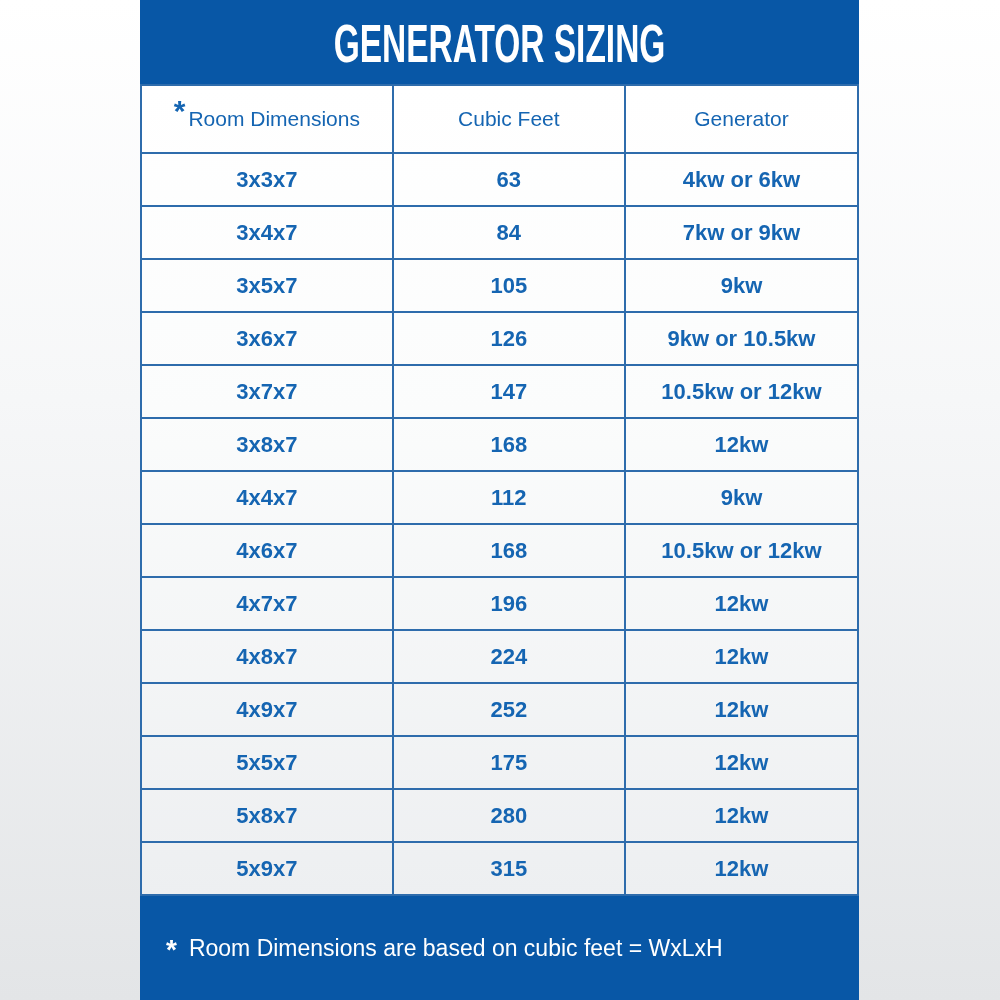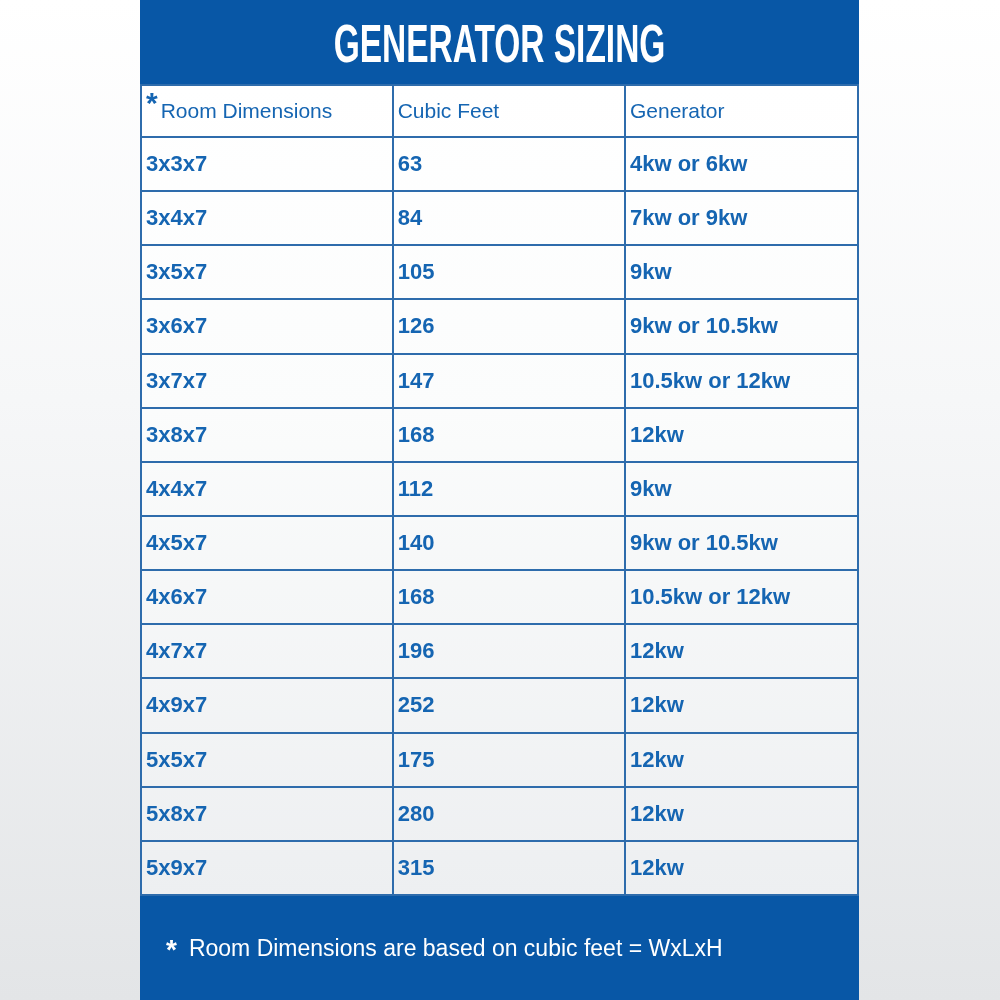--- a/index.html
+++ b/index.html
@@ -49,24 +49,24 @@
   table.sizing-table {
     border-collapse: collapse;
     width: 100%;
     height: 100%;
     table-layout: fixed;
     background: linear-gradient(180deg, #ffffff 0%, #fbfcfc 40%, #edeff1 100%);
   }
   table.sizing-table th,
   table.sizing-table td {
     border: 2px solid #2e6cac;
-    text-align: left;
+    text-align: center;
     vertical-align: middle;
     color: #1565b2;
-    padding: 4px;
+    padding: 12px;
   }
   table.sizing-table th {
     height: 42px;
     font-size: 21px;
     font-weight: normal;
   }
   table.sizing-table td {
     font-size: 22px;
     font-weight: bold;
   }
@@ -164,32 +164,32 @@
               <td>3x8x7</td>
               <td>168</td>
               <td>12kw</td>
             </tr>
             <tr>
               <td>4x4x7</td>
               <td>112</td>
               <td>9kw</td>
             </tr>
             <tr>
-              <td>4x5x7</td>
-              <td>140</td>
-              <td>9kw or 10.5kw</td>
-            </tr>
-            <tr>
               <td>4x6x7</td>
               <td>168</td>
               <td>10.5kw or 12kw</td>
             </tr>
             <tr>
               <td>4x7x7</td>
               <td>196</td>
+              <td>12kw</td>
+            </tr>
+            <tr>
+              <td>4x8x7</td>
+              <td>224</td>
               <td>12kw</td>
             </tr>
             <tr>
               <td>4x9x7</td>
               <td>252</td>
               <td>12kw</td>
             </tr>
             <tr>
               <td>5x5x7</td>
               <td>175</td>

